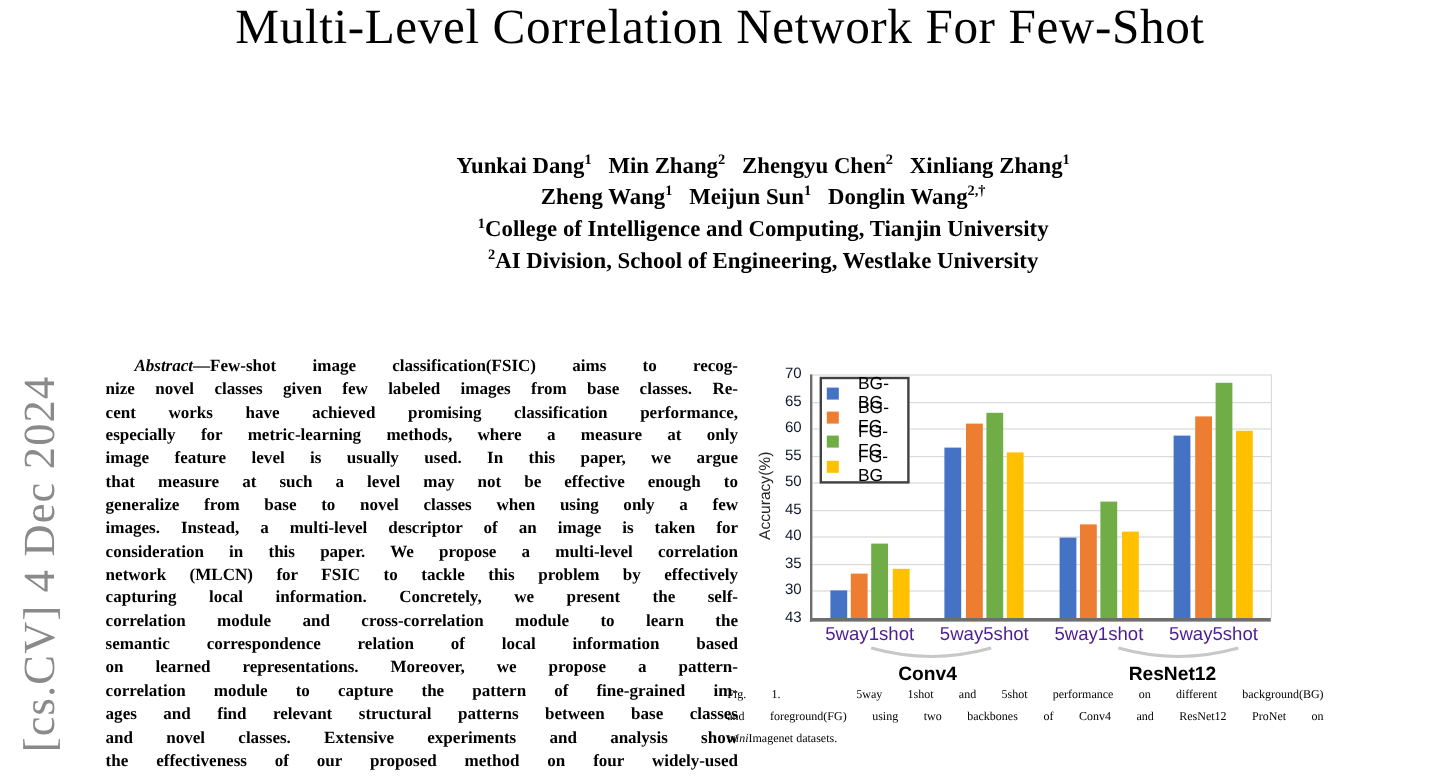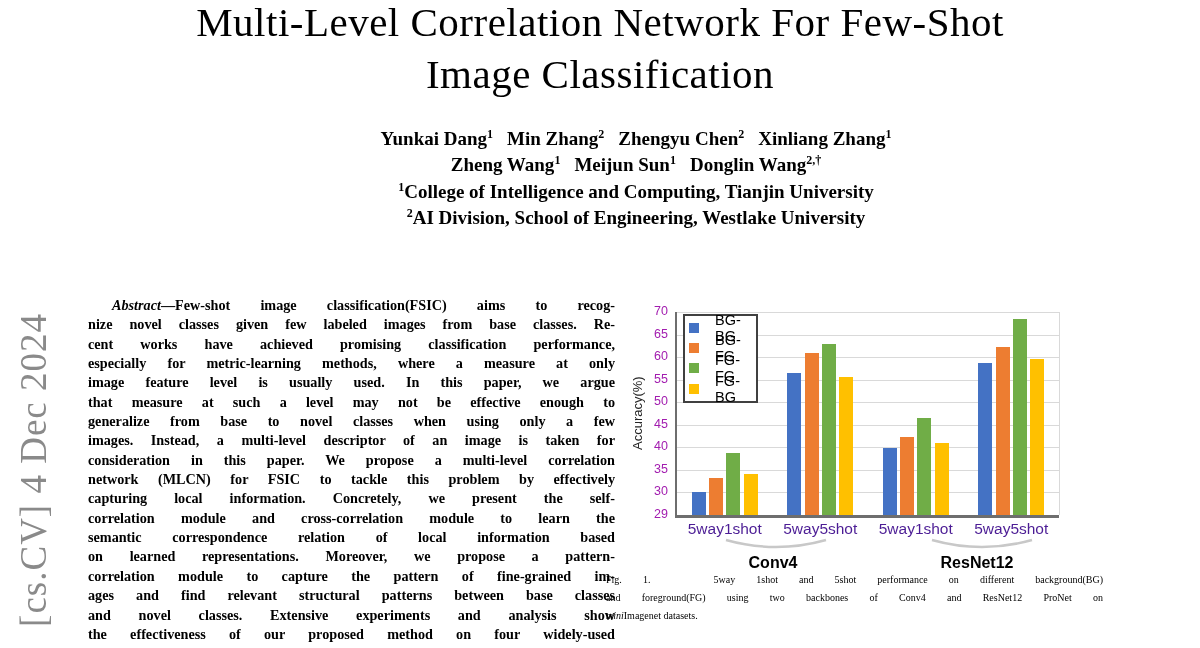--- a/index.html
+++ b/index.html
@@ -26,21 +26,21 @@
   .abs-line.indent{text-indent:24px;}
 
   
   .figure{position:absolute;left:630px;top:288px;width:564px;height:284px;
           font-family:"Liberation Sans",sans-serif;}
   .grid{position:absolute;height:1px;background:#d9d9d9;}
   .yaxis{position:absolute;width:2px;background:#6e6e6e;}
   .xaxis{position:absolute;height:3px;background:#6e6e6e;}
   .rborder{position:absolute;width:1px;background:#d9d9d9;}
   .bar{position:absolute;}
-  .ytick{position:absolute;left:0;width:38px;text-align:right;font-size:12.5px;color:#a21caf;}
+  .ytick{position:absolute;left:0;width:38px;text-align:right;font-size:12.5px;color:#0f172a;}
   .xtick{position:absolute;top:232px;transform:translateX(-50%);font-size:15.5px;
          color:#4c1d95;white-space:nowrap;}
   .ylabel{position:absolute;left:0px;top:24px;height:203px;writing-mode:vertical-rl;
           transform:rotate(180deg);text-align:center;font-size:13px;color:#262626;}
   .legend{position:absolute;left:53px;top:26px;width:75px;box-sizing:border-box;
           background:#fff;border:2px solid #404040;padding:2px 4px;z-index:5;}
   .legend-row{display:flex;align-items:center;height:20.2px;gap:16px;
               font-size:14.5px;color:#000;}
   .swatch{width:10px;height:10px;flex:0 0 10px;}
   .arc{position:absolute;top:249px;}
@@ -53,21 +53,20 @@
   .cap-line{text-align:justify;text-align-last:justify;}
   .cap-line:last-child{text-align:left;text-align-last:left;}
 </style>
 </head>
 <body>
 
 <div class="page">
 
   <h1 class="title">
     <span style="display:block">Multi-Level Correlation Network For Few-Shot</span>
-    <span style="display:block">Image Classification</span>
   </h1>
 
   <div class="authors">
     <div>Yunkai Dang<sup>1</sup><span class="name-gap"></span>Min Zhang<sup>2</sup><span class="name-gap"></span>Zhengyu Chen<sup>2</sup><span class="name-gap"></span>Xinliang Zhang<sup>1</sup></div>
     <div>Zheng Wang<sup>1</sup><span class="name-gap"></span>Meijun Sun<sup>1</sup><span class="name-gap"></span>Donglin Wang<sup>2,†</sup></div>
     <div><sup>1</sup>College of Intelligence and Computing, Tianjin University</div>
     <div><sup>2</sup>AI Division, School of Engineering, Westlake University</div>
   </div>
 
   <div class="banner">[cs.CV] 4 Dec 2024</div>
@@ -114,21 +113,21 @@
         </div>
       </div>
     <svg class="arc" style="left:92px" width="108" height="16" viewBox="0 0 108 16">
       <path d="M4,3 Q54,17 104,3" fill="none" stroke="#c8c8c8" stroke-width="2.5"></path>
     </svg>
     <svg class="arc" style="left:298px" width="108" height="16" viewBox="0 0 108 16">
       <path d="M4,3 Q54,17 104,3" fill="none" stroke="#c8c8c8" stroke-width="2.5"></path>
     </svg>
     <div class="grp" style="left:143px">Conv4</div>
     <div class="grp" style="left:347px">ResNet12</div>
-  <div class="ytick" style="top: 219px;">29</div>
+  <div class="ytick" style="top: 219px;">43</div>
       <div class="grid" style="left: 47px; width: 382px; top: 204px;"></div>
       <div class="ytick" style="top: 196.444px;">30</div>
       <div class="grid" style="left: 47px; width: 382px; top: 182px;"></div>
       <div class="ytick" style="top: 173.889px;">35</div>
       <div class="grid" style="left: 47px; width: 382px; top: 159px;"></div>
       <div class="ytick" style="top: 151.333px;">40</div>
       <div class="grid" style="left: 47px; width: 382px; top: 137px;"></div>
       <div class="ytick" style="top: 128.778px;">45</div>
       <div class="grid" style="left: 47px; width: 382px; top: 114px;"></div>
       <div class="ytick" style="top: 106.222px;">50</div>

